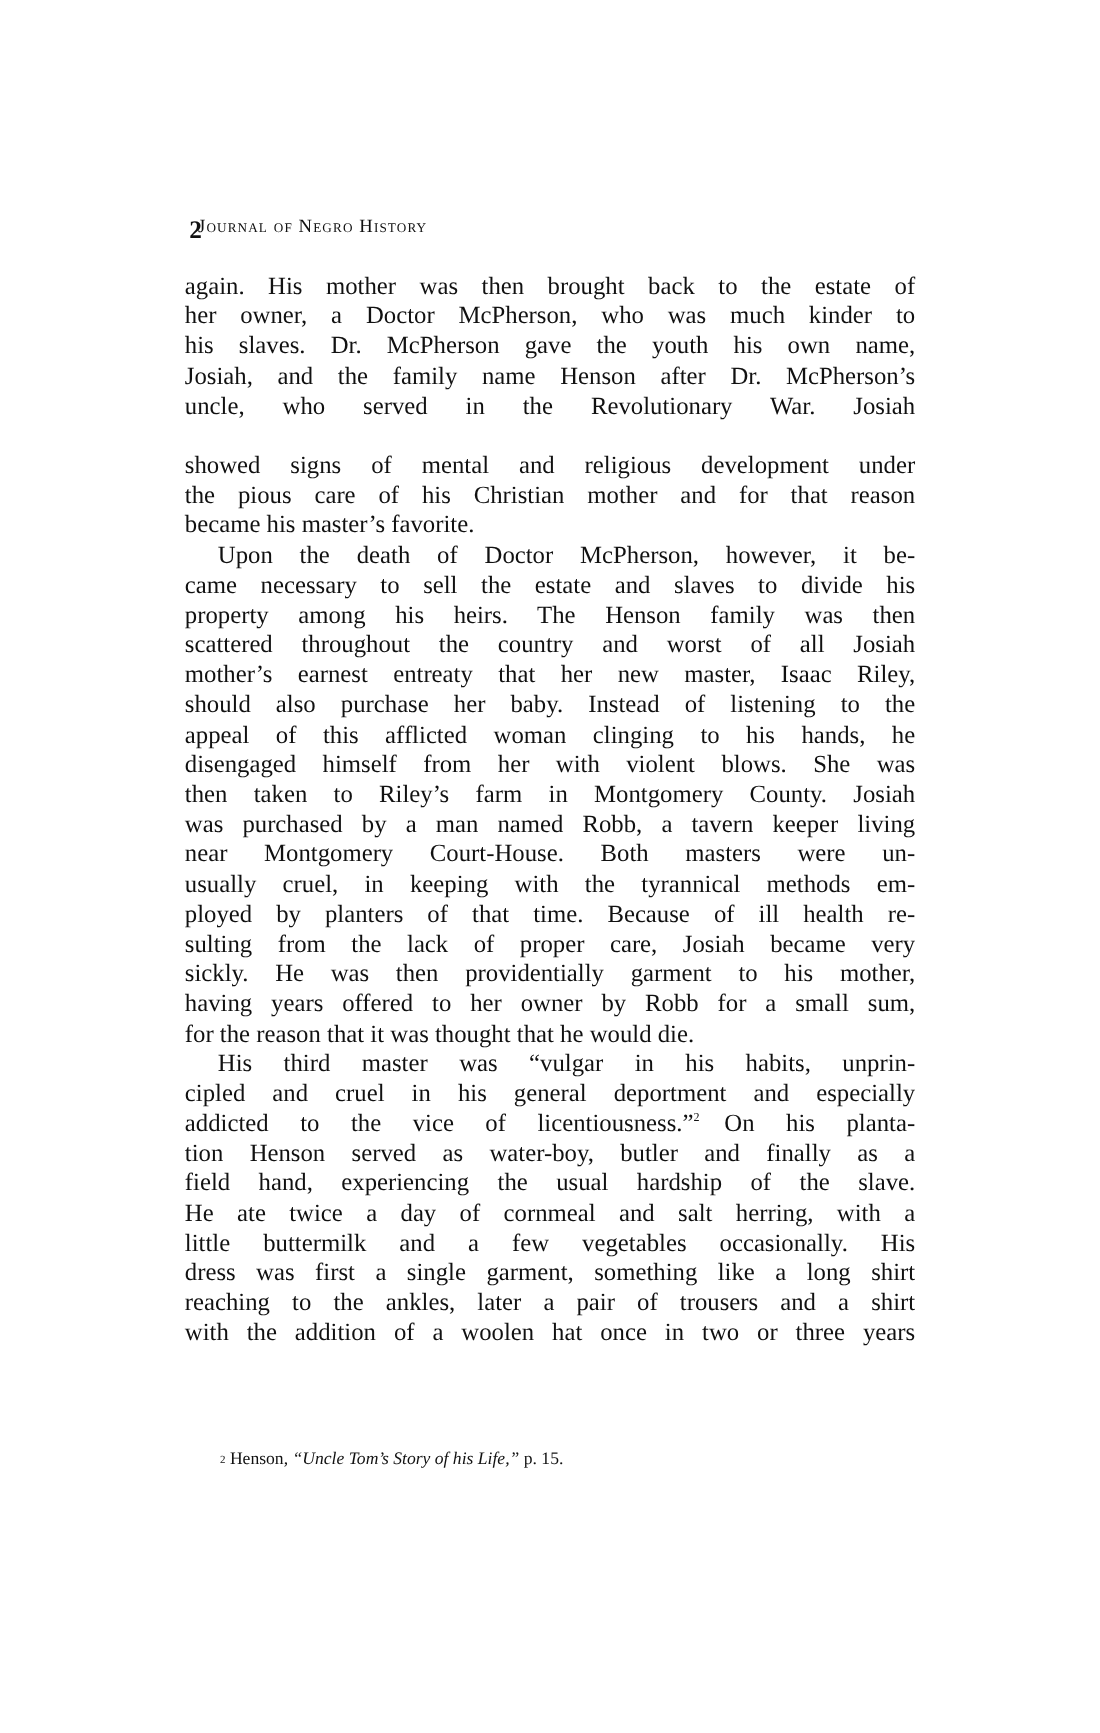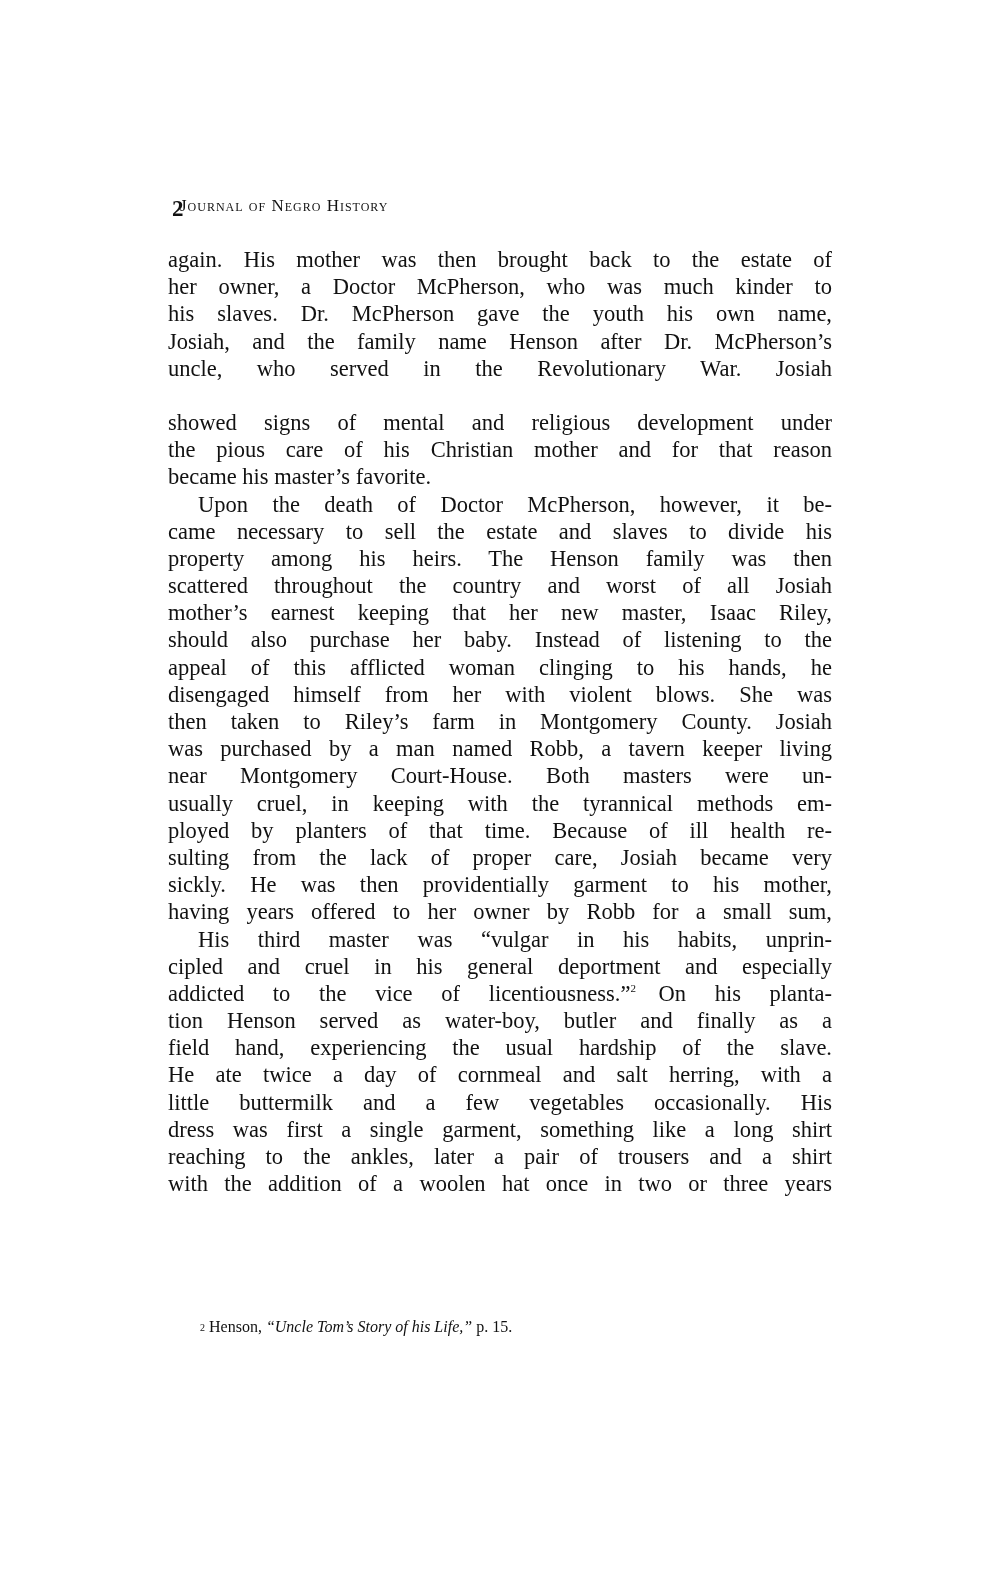--- a/index.html
+++ b/index.html
@@ -107,32 +107,33 @@
       <span class="line" style="word-spacing: 0px; margin-top: 27px;">showed signs of mental and religious development under</span>
       <span class="line" style="word-spacing: 0px;">the pious care of his Christian mother and for that reason</span>
       <span class="line last">became his master’s favorite.</span>
     </div>
 
     <div>
       <span class="line indent" style="word-spacing: 0px;">Upon the death of Doctor McPherson, however, it be-</span>
       <span class="line" style="word-spacing: 0px;">came necessary to sell the estate and slaves to divide his</span>
       <span class="line" style="word-spacing: 0px;">property among his heirs. The Henson family was then</span>
       <span class="line" style="word-spacing: 0px;">scattered throughout the country and worst of all Josiah</span>
-      <span class="line" style="word-spacing: 0px;">mother’s earnest keeping that her new master, Isaac Riley,</span>
+      <span class="line" style="word-spacing: 0px;">mother’s earnest entreaty that her new master, Isaac Riley,</span>
       <span class="line" style="word-spacing: 0px;">should also purchase her baby. Instead of listening to the</span>
       <span class="line" style="word-spacing: 0px;">appeal of this afflicted woman clinging to his hands, he</span>
       <span class="line" style="word-spacing: 0px;">disengaged himself from her with violent blows. She was</span>
       <span class="line" style="word-spacing: 0px;">then taken to Riley’s farm in Montgomery County. Josiah</span>
       <span class="line" style="word-spacing: 0px;">was purchased by a man named Robb, a tavern keeper living</span>
       <span class="line" style="word-spacing: 0px;">near Montgomery Court-House. Both masters were un-</span>
       <span class="line" style="word-spacing: 0px;">usually cruel, in keeping with the tyrannical methods em-</span>
       <span class="line" style="word-spacing: 0px;">ployed by planters of that time. Because of ill health re-</span>
       <span class="line" style="word-spacing: 0px;">sulting from the lack of proper care, Josiah became very</span>
       <span class="line" style="word-spacing: 0px;">sickly. He was then providentially garment to his mother,</span>
       <span class="line" style="word-spacing: 0px;">having years offered to her owner by Robb for a small sum,</span>
+      <span class="line last">for the reason that it was thought that he would die.</span>
     </div>
 
     <div>
       <span class="line indent" style="word-spacing: 0px;">His third master was “vulgar in his habits, unprin-</span>
       <span class="line" style="word-spacing: 0px;">cipled and cruel in his general deportment and especially</span>
       <span class="line" style="word-spacing: 0px;"><span>addicted to the vice of licentiousness.”</span><sup>2</sup> <span>On his planta-</span></span>
       <span class="line" style="word-spacing: 0px;">tion Henson served as water-boy, butler and finally as a</span>
       <span class="line" style="word-spacing: 0px;">field hand, experiencing the usual hardship of the slave.</span>
       <span class="line" style="word-spacing: 0px;">He ate twice a day of cornmeal and salt herring, with a</span>
       <span class="line" style="word-spacing: 0px;">little buttermilk and a few vegetables occasionally. His</span>

